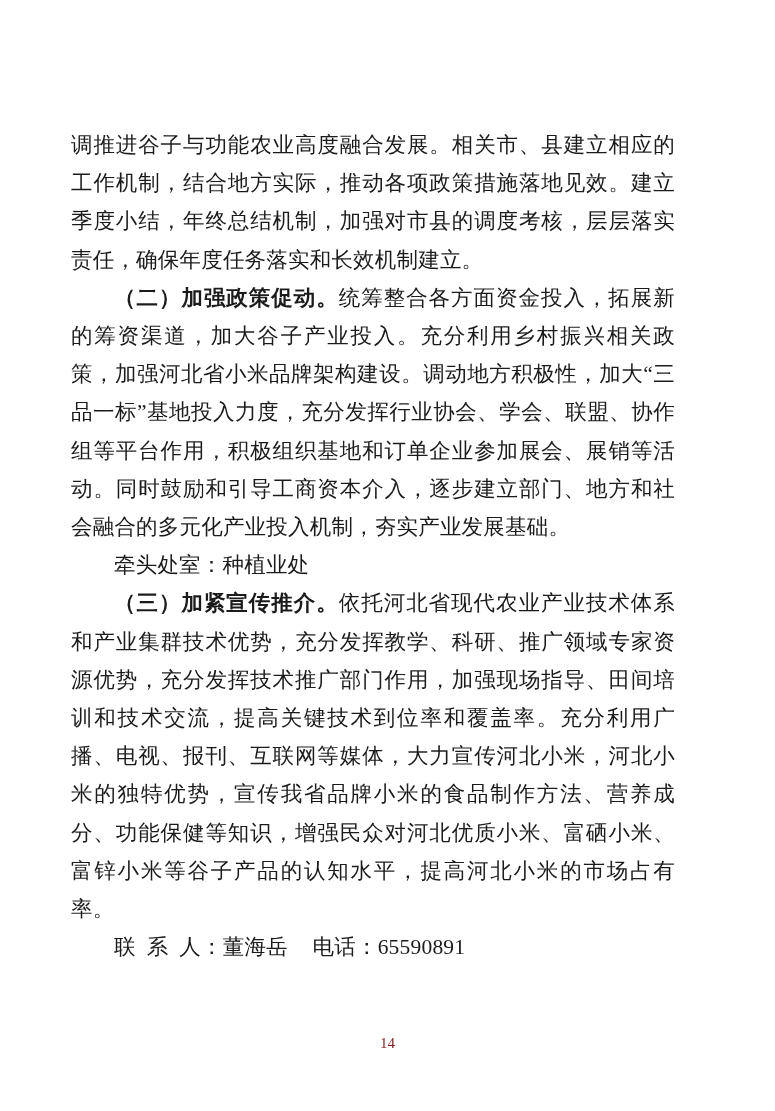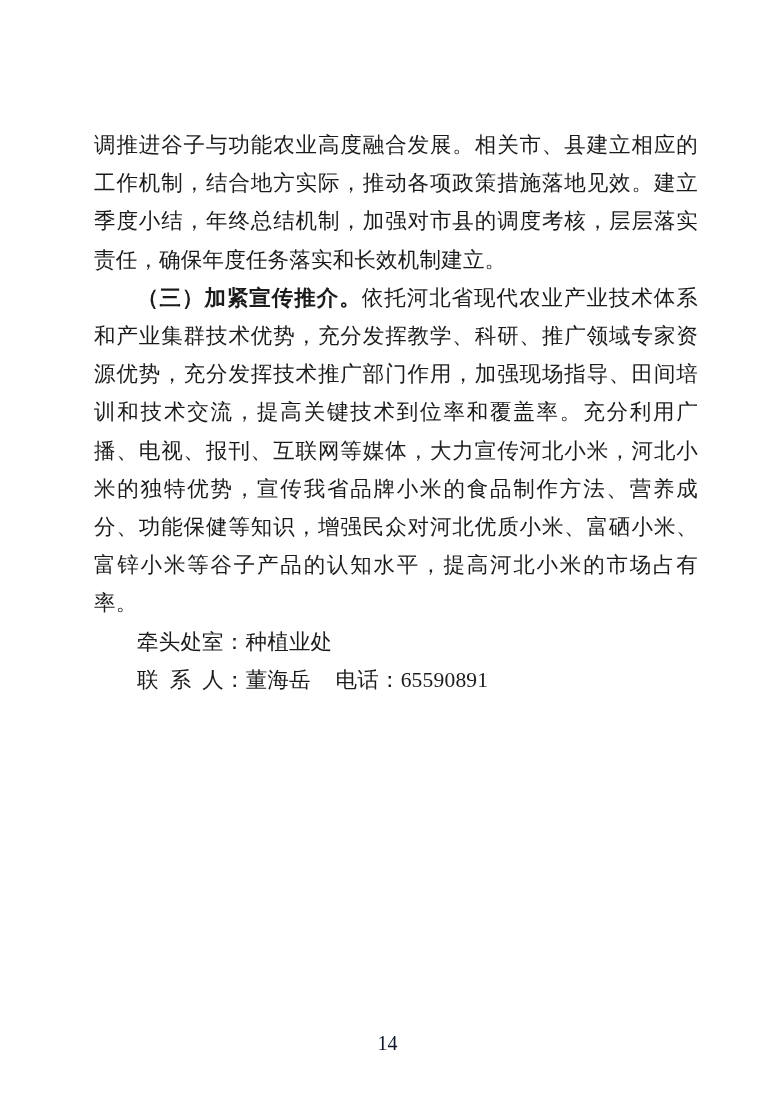--- a/index.html
+++ b/index.html
@@ -11,21 +11,21 @@
     position: relative;
     width: 775px;
     height: 1111px;
     background: #ffffff;
     overflow: hidden;
     font-family: "Liberation Serif", "DejaVu Serif", serif;
     color: #1b1b1b;
   }
   .content {
     position: absolute;
-    left: 94px;
+    left: 71px;
     top: 126px;
     width: 604px;
     font-size: 21.5px;
     line-height: 38.2px;
     text-align: justify;
     letter-spacing: 0.2px;
   }
   .para {
     margin: 0;
     padding: 0;
@@ -42,36 +42,37 @@
   }
   .phone-label {
     margin-left: 1.15em;
   }
   .page-number {
     position: absolute;
     top: 1033px;
     left: 0;
     width: 100%;
     text-align: center;
-    font-size: 20px;
+    font-size: 15px;
     line-height: 20px;
-    color: #0f172a;
+    color: #7f1d1d;
   }
 </style>
 </head>
 <body>
 
 <div class="page">
   <div class="content">
 
     <p class="para no-indent"><span>调推进谷子与功能农业高度融合发展。相关市、县建立相应的工作机制，结合地方实际，推动各项政策措施落地见效。建立季度小结，年终总结机制，加强对市县的调度考核，层层落实责任，确保年度任务落实和长效机制建立。</span></p>
 
+    <p class="para"><span class="section-heading">（二）加强政策促动。</span><span>统筹整合各方面资金投入，拓展新的筹资渠道，加大谷子产业投入。充分利用乡村振兴相关政策，加强河北省小米品牌架构建设。调动地方积极性，加大“三品一标”基地投入力度，充分发挥行业协会、学会、联盟、协作组等平台作用，积极组织基地和订单企业参加展会、展销等活动。同时鼓励和引导工商资本介入，逐步建立部门、地方和社会融合的多元化产业投入机制，夯实产业发展基础。</span></p>
+
+    <p class="para contact"><span>牵头处室：</span><span>种植业处</span></p>
 
     <p class="para"><span class="section-heading">（三）加紧宣传推介。</span><span>依托河北省现代农业产业技术体系和产业集群技术优势，充分发挥教学、科研、推广领域专家资源优势，充分发挥技术推广部门作用，加强现场指导、田间培训和技术交流，提高关键技术到位率和覆盖率。充分利用广播、电视、报刊、互联网等媒体，大力宣传河北小米，河北小米的独特优势，宣传我省品牌小米的食品制作方法、营养成分、功能保健等知识，增强民众对河北优质小米、富硒小米、富锌小米等谷子产品的认知水平，提高河北小米的市场占有率。</span></p>
-
-    <p class="para contact"><span>牵头处室：</span><span>种植业处</span></p>
 
     <p class="para contact"><span>联 系 人：</span><span>董海岳</span><span class="phone-label">电话：</span><span>65590891</span></p>
 
   </div>
 
   <div class="page-number">14</div>
 </div>
 
 </body></html>

